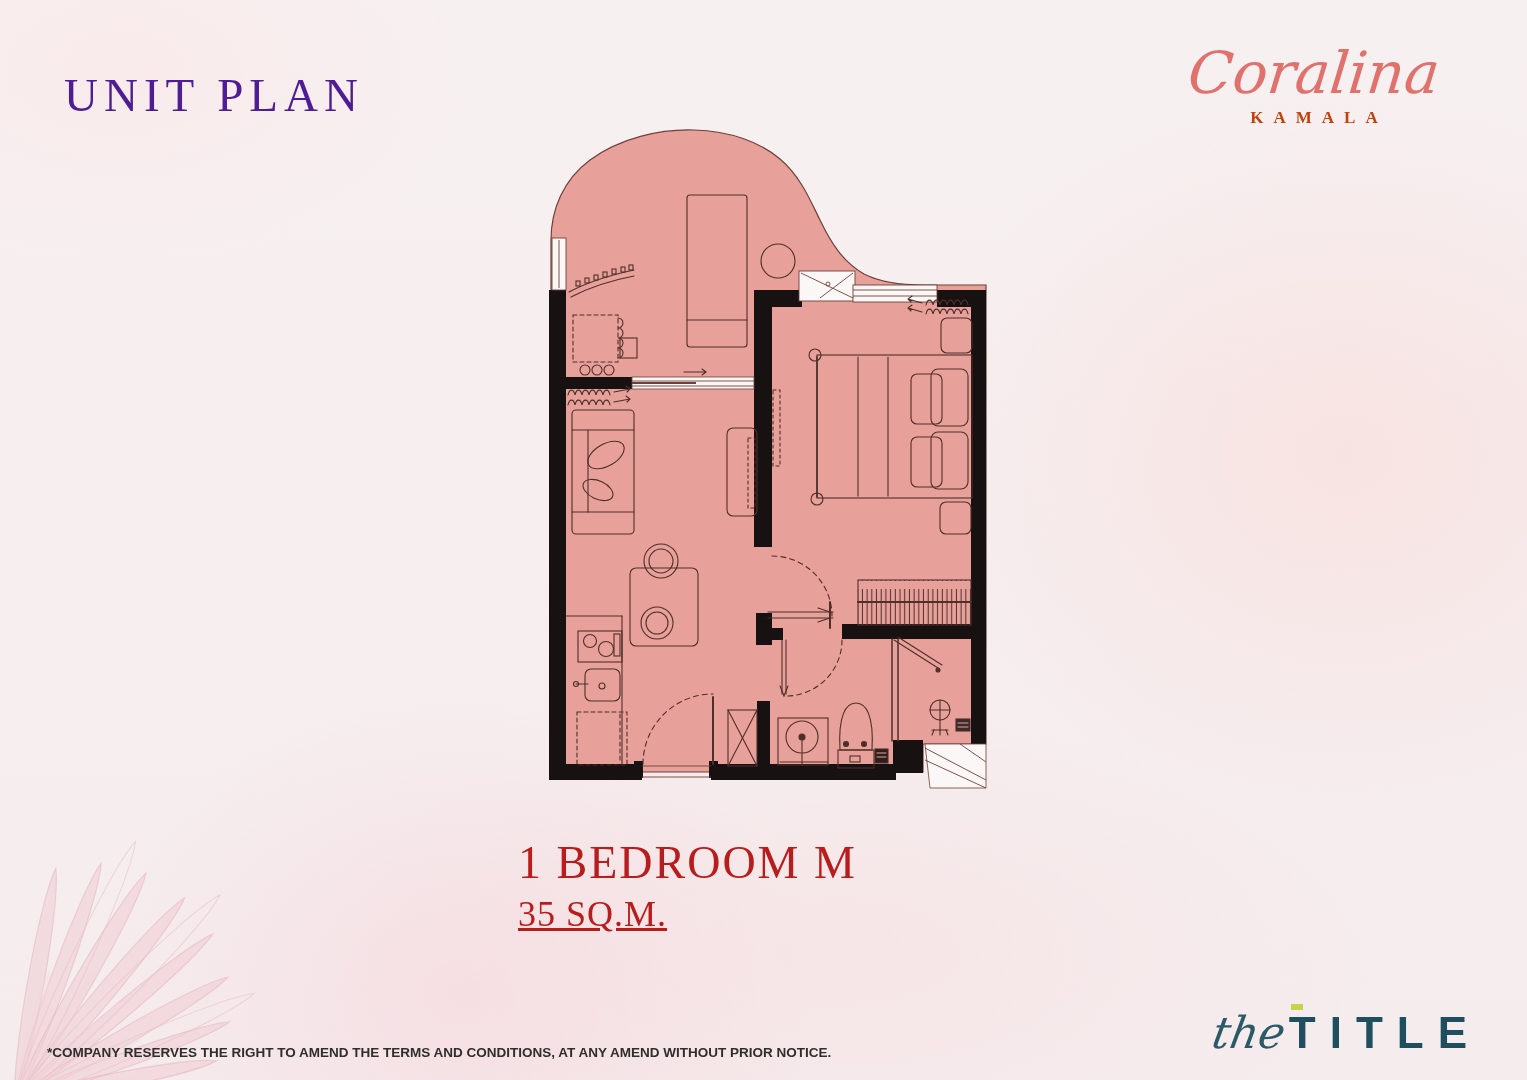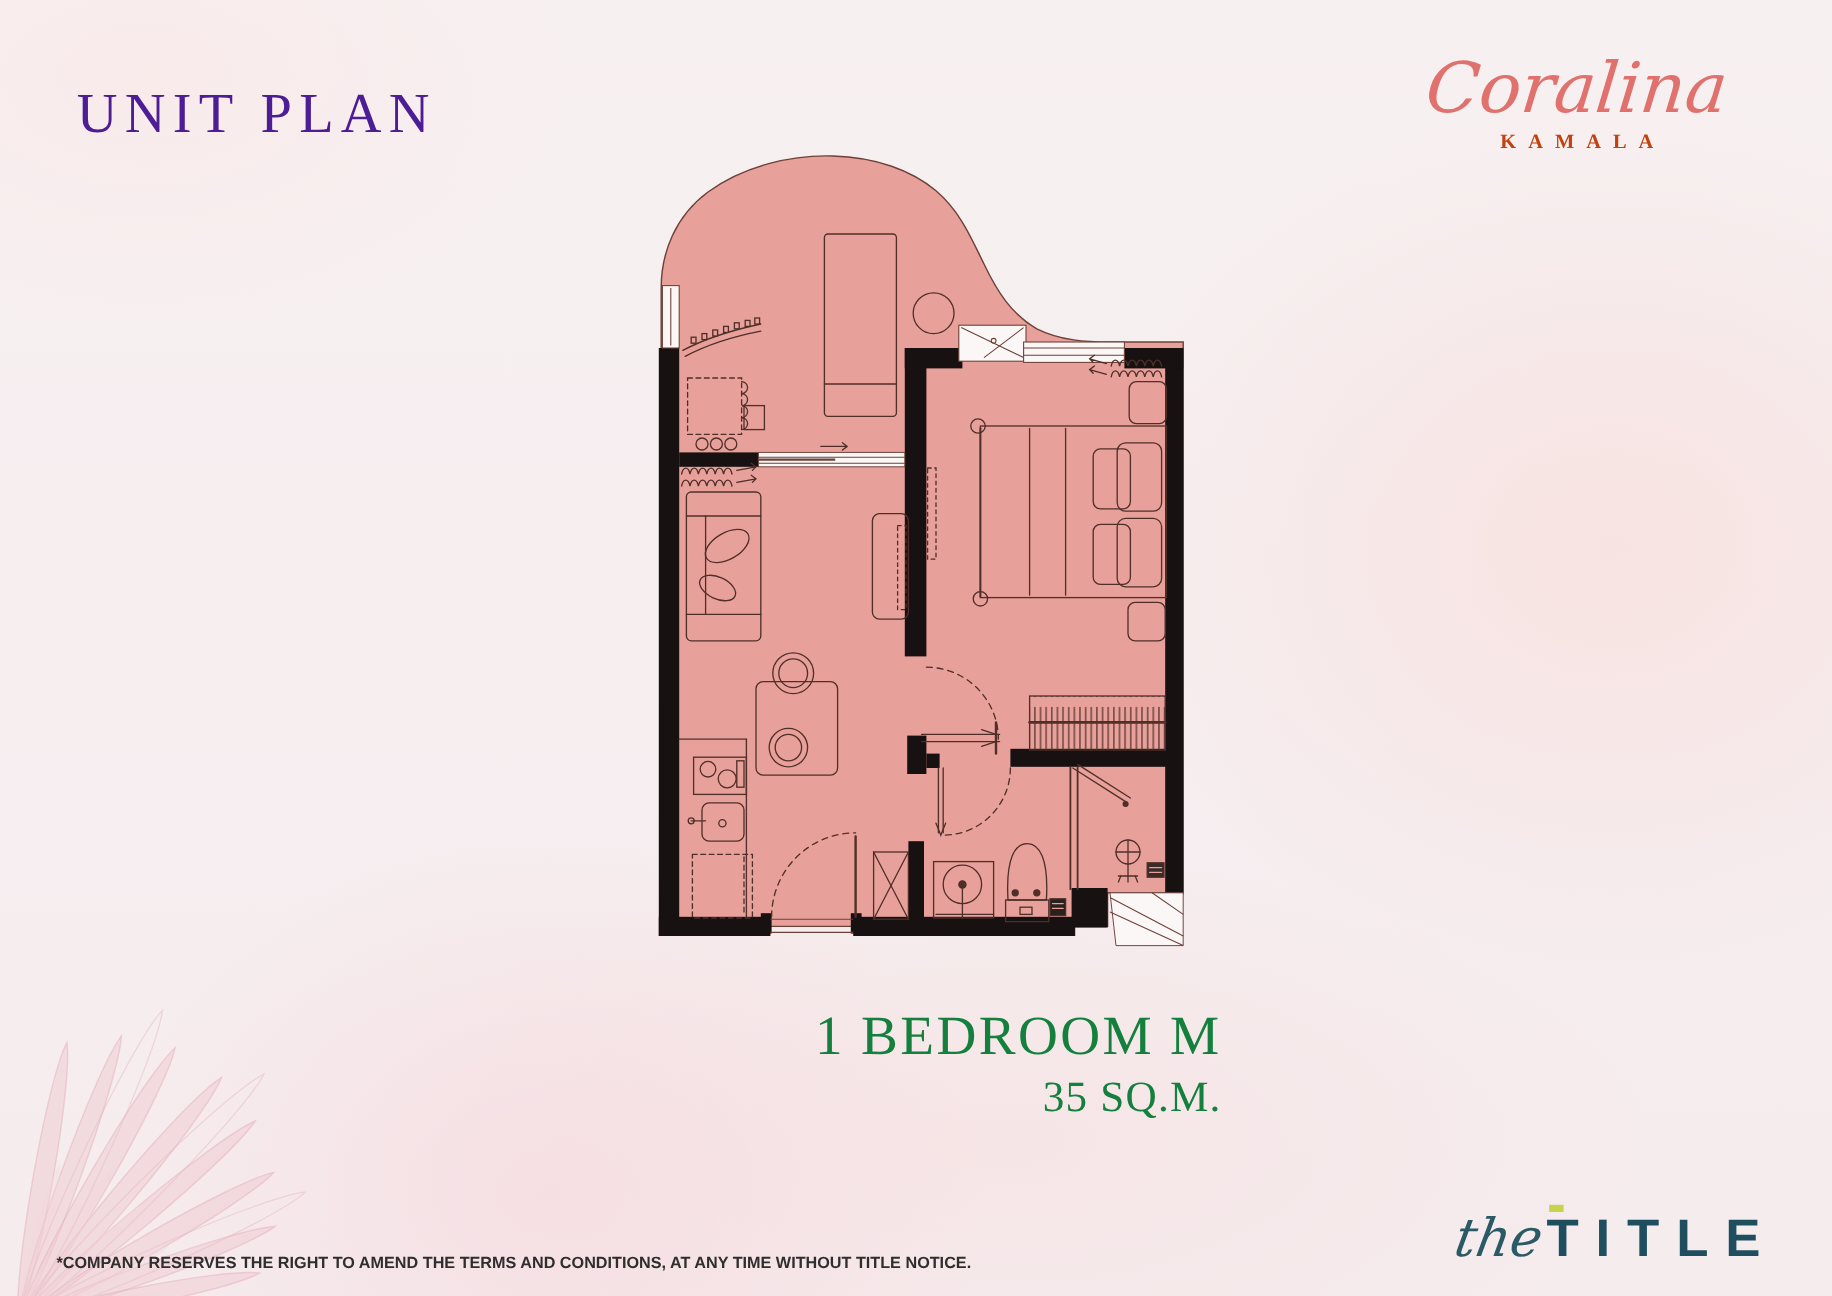--- a/index.html
+++ b/index.html
@@ -20,24 +20,24 @@
   }
   .brand{position:absolute;top:42px;right:58px;width:310px;text-align:center;}
   .brand-name{
     font-style:italic;font-size:58px;line-height:62px;color:#e0716d;
     font-family:"DejaVu Serif","Liberation Serif",serif;transform:skewX(-6deg);
   }
   .brand-loc{
     margin-top:4px;font-size:17px;letter-spacing:10px;color:#c2410c;font-weight:600;
     padding-left:10px;
   }
-  .unit-info{position:absolute;left:518px;top:836px;width:500px;text-align:right;color:#15803d;}
+  .unit-info{position:absolute;left:518px;top:836px;width:500px;text-align:left;color:#b91c1c;}
   .unit-type{font-size:46px;letter-spacing:2px;line-height:54px;}
   .unit-code{font-size:34px;letter-spacing:1px;line-height:46px;}
-  .unit-area{font-size:36px;letter-spacing:1px;line-height:48px;}
+  .unit-area{font-size:36px;letter-spacing:1px;line-height:48px;text-decoration:underline;}
   .disclaimer{
     position:absolute;left:47px;bottom:18px;
     font-family:"Liberation Sans",sans-serif;font-size:13.5px;font-weight:700;
     color:#2f2e2e;line-height:18px;letter-spacing:0px;
   }
   .footer-logo{
     position:absolute;right:46px;bottom:22px;display:flex;align-items:baseline;
   }
   .logo-the{
     font-style:italic;font-size:44px;color:#2a5a66;margin-right:4px;
@@ -286,21 +286,21 @@
   <div class="brand-name">Coralina</div>
   <div class="brand-loc">KAMALA</div>
 </div>
 
 <div class="unit-info">
   <div class="unit-type">1 BEDROOM M</div>
   <div class="unit-area">35 SQ.M.</div>
 </div>
 
 <div class="disclaimer">
-  <div>*COMPANY RESERVES THE RIGHT TO AMEND THE TERMS AND CONDITIONS, AT ANY TIME WITHOUT TITLE NOTICE.</div>
+  <div>*COMPANY RESERVES THE RIGHT TO AMEND THE TERMS AND CONDITIONS, AT ANY AMEND WITHOUT PRIOR NOTICE.</div>
 </div>
 
 <div class="footer-logo">
   <span class="logo-the">the</span>
   <span class="logo-title">
     <span class="logo-accent"></span>
     <span>TITLE</span>
   </span>
 </div>
 

